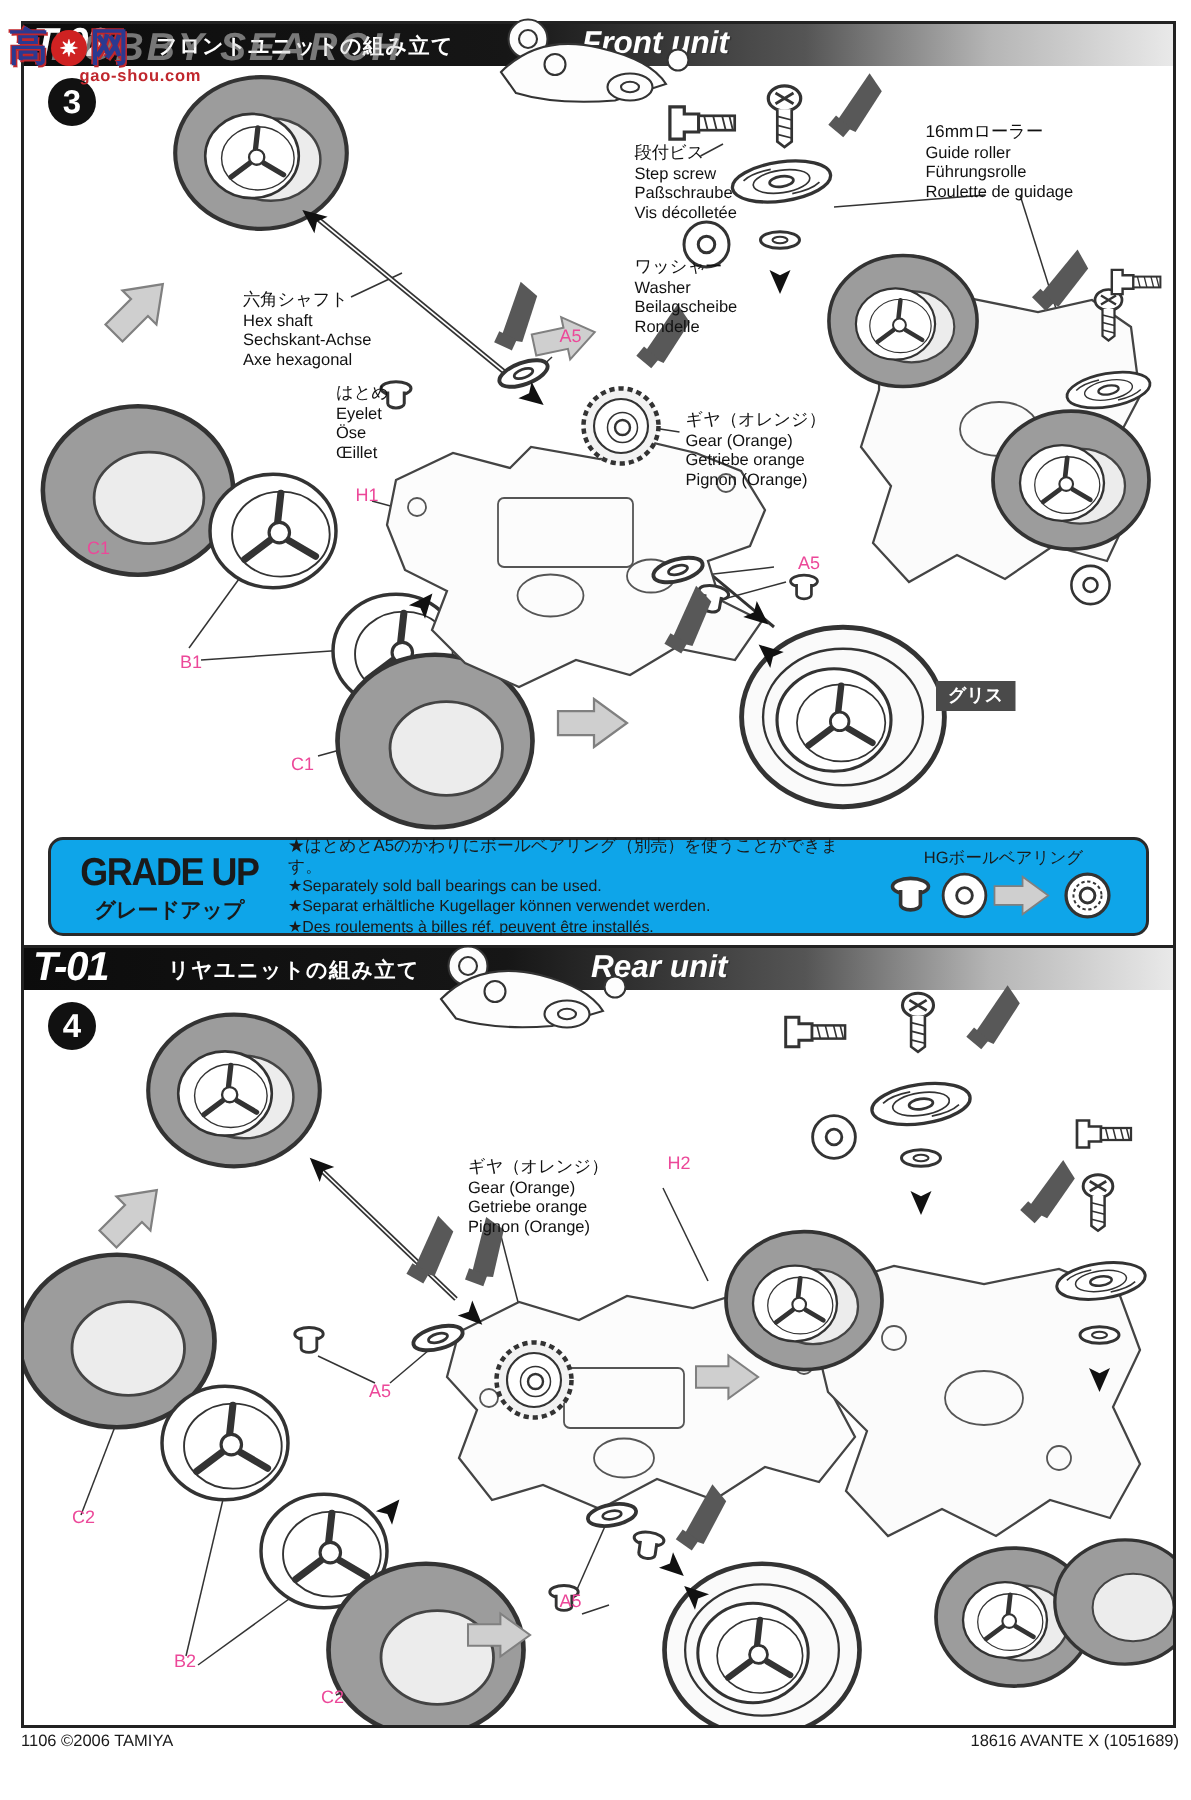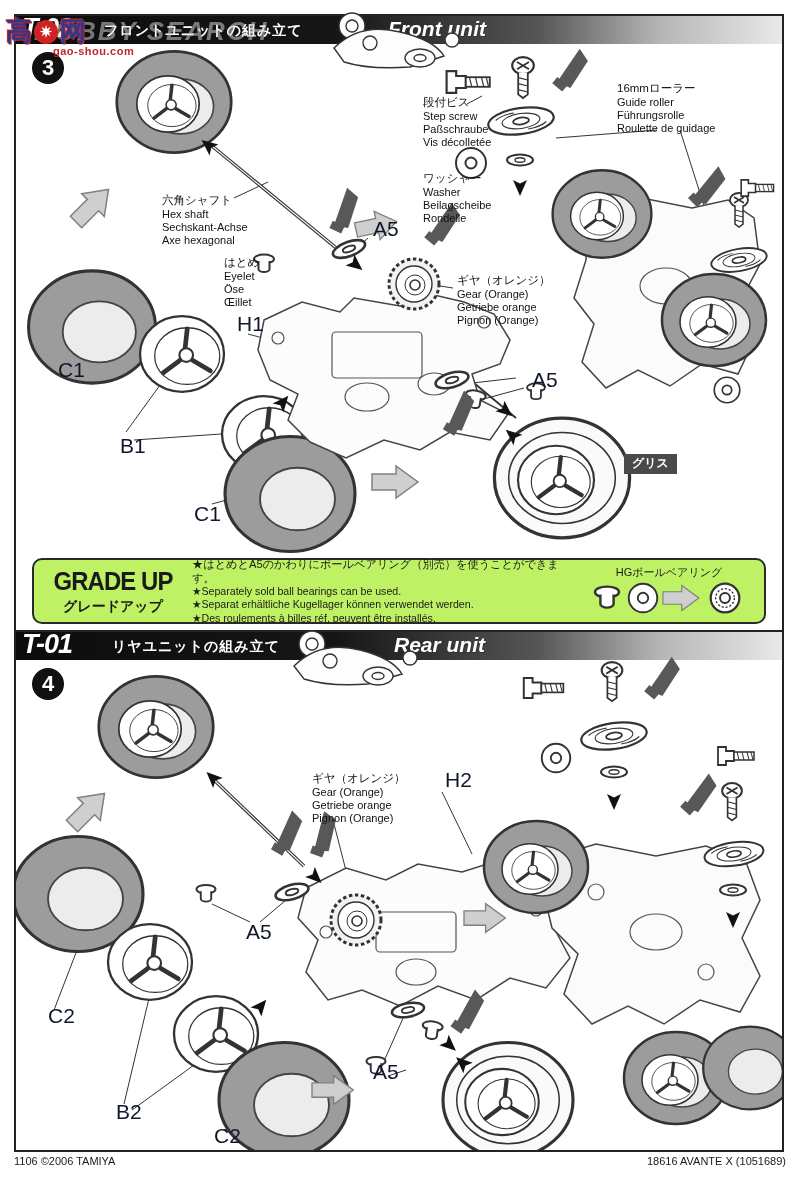--- a/index.html
+++ b/index.html
@@ -11,27 +11,27 @@
   .hdr-code{position:absolute;left:6px;top:-3px;color:#fff;font-weight:900;font-style:italic;
             font-size:27px;letter-spacing:-1px;}
   .hdr-jp{position:absolute;top:6px;color:#fff;font-weight:bold;font-size:14px;letter-spacing:1px;text-align:center;}
   .hdr-en{position:absolute;top:1px;color:#fff;font-weight:900;font-style:italic;font-size:21px;
           text-shadow:1px 1px 0 #333;}
   .hdr-car{position:absolute;top:-6px;z-index:3;}
   .stepbadge{position:absolute;width:32px;height:32px;border-radius:50%;background:#111;color:#fff;
              font-weight:bold;font-size:22px;display:flex;align-items:center;justify-content:center;}
   .part-label{position:absolute;font-size:11px;line-height:1.2;color:#111;white-space:nowrap;z-index:6;}
   .part-label div:first-child{font-size:11.5px;}
-  .ref{position:absolute;font-size:21px;color:#0f172a;z-index:6;padding-left:16px;}
+  .ref{position:absolute;font-size:12px;color:#ec4899;z-index:6;padding-left:16px;}
   .diag{position:absolute;left:0;top:0;pointer-events:none;}
   .grease-badge{position:absolute;background:#4a4a4a;color:#fff;font-weight:bold;
                 font-size:12px;padding:1px 8px 2px;z-index:6;}
   .grease-note{position:absolute;width:186px;font-size:10.8px;line-height:1.28;z-index:6;white-space:normal;}
   .gradeup{position:absolute;left:16px;right:16px;top:542px;height:62px;border:2px solid #2a2a2a;
-           border-radius:10px;display:flex;align-items:center;background:#bef264;}
+           border-radius:10px;display:flex;align-items:center;background:#0ea5e9;}
   .gu-title{width:158px;text-align:center;}
   .gu-en{font-size:26px;font-weight:900;letter-spacing:-1px;transform:scaleX(.92);}
   .gu-jp{font-size:14px;font-weight:bold;margin-top:1px;}
   .gu-lines{flex:1;font-size:10.6px;line-height:1.25;}
   .gu-lines div:first-child{font-size:11.2px;}
   .gu-right{width:190px;text-align:center;font-size:11px;}
   .footer{position:absolute;top:1153px;left:0;right:0;height:20px;font-size:11px;}
   .footer .l{position:absolute;left:14px;top:2px;}
   .footer .c{position:absolute;left:0;right:0;top:0;text-align:center;font-weight:bold;font-size:12.5px;}
   .footer .r{position:absolute;right:8px;top:2px;}
@@ -252,21 +252,21 @@
         <div>Öse</div>
         <div>Œillet</div>
       </div>
     <div class="part-label" style="left:441px;top:258px;">
         <div>ギヤ（オレンジ）</div>
         <div>Gear (Orange)</div>
         <div>Getriebe orange</div>
         <div>Pignon (Orange)</div>
       </div>
     <div class="ref" style="left:341px;top:201px;">A5</div>
-    <div class="ref" style="left:205px;top:296px;">H1</div>
+    <div class="ref" style="left:205px;top:307px;">H1</div>
     <div class="ref" style="left:500px;top:352px;">A5</div>
     <div class="ref" style="left:26px;top:342px;">C1</div>
     <div class="ref" style="left:88px;top:418px;">B1</div>
     <div class="ref" style="left:162px;top:486px;">C1</div>
 
     <div class="grease-badge" style="left:608px;top:438px;">グリス</div>
 
     <div class="gradeup">
       <div class="gu-title">
         <div class="gu-en">GRADE UP</div>

